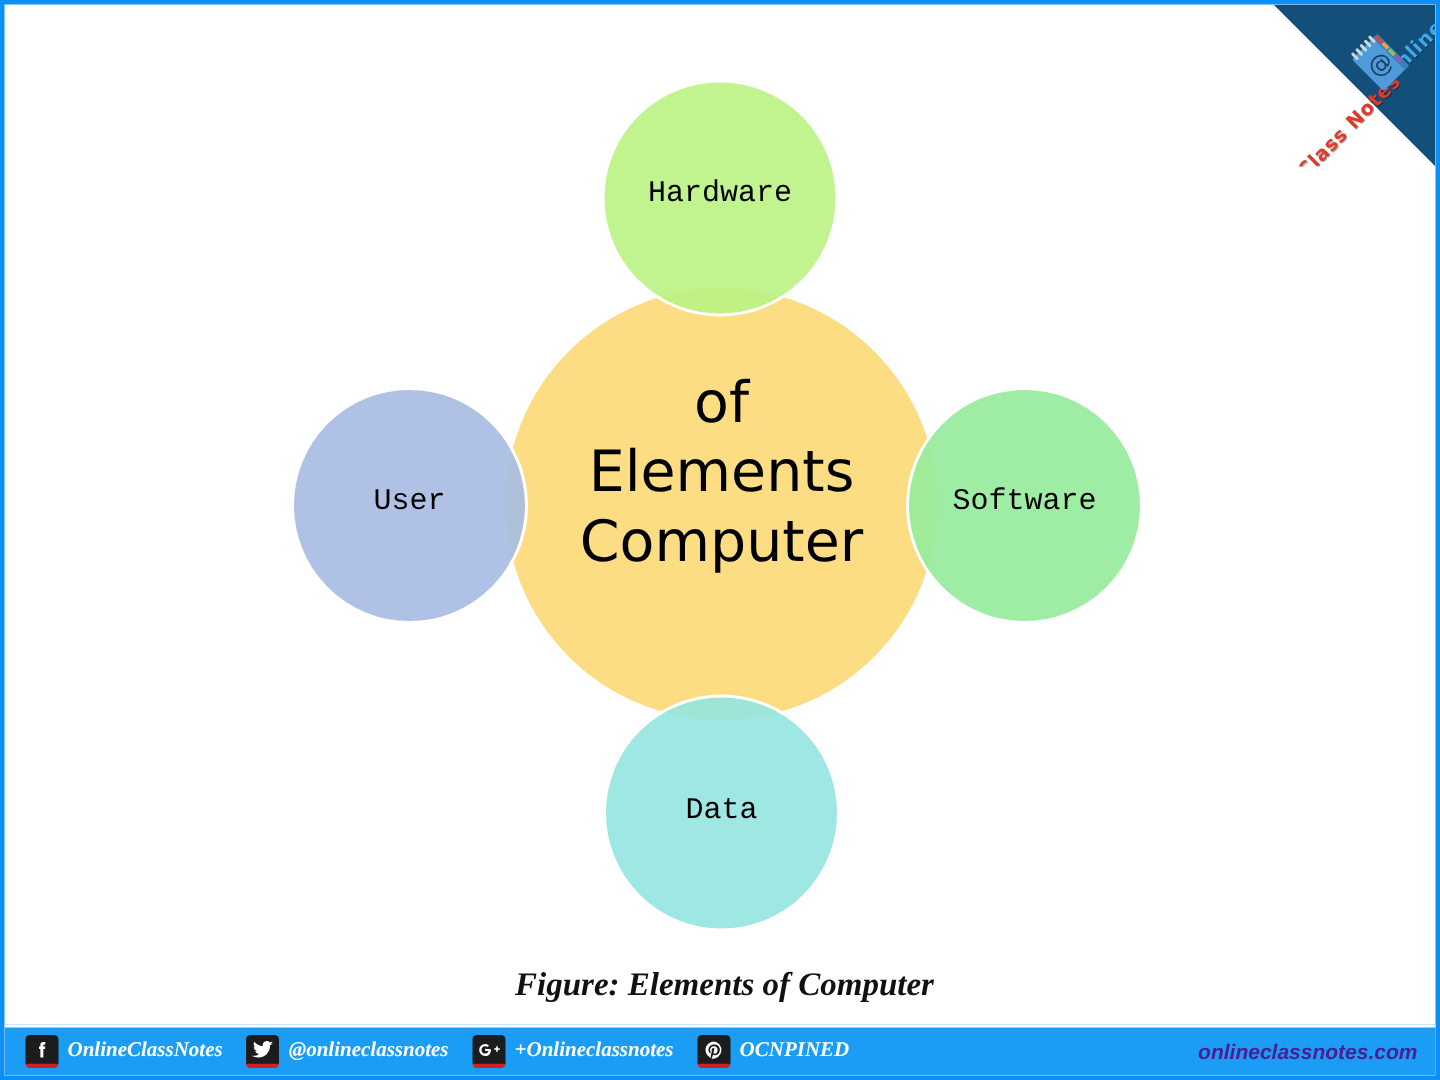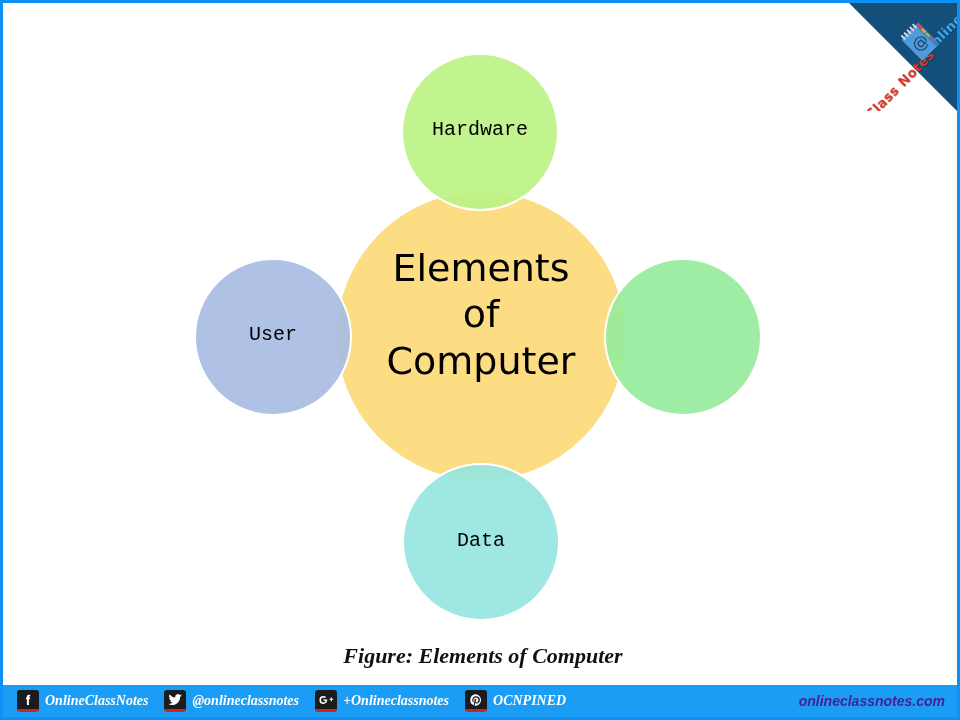--- a/index.html
+++ b/index.html
@@ -196,25 +196,26 @@
       <circle id="svg-center" cx="478" cy="333" r="145" fill="#fcdd83" stroke="#ffffff" stroke-width="2"></circle>
 
       <circle id="svg-hardware" cx="477" cy="129" r="78" fill="#bcf285" fill-opacity="0.92" stroke="#ffffff" stroke-width="2"></circle>
       <circle id="svg-user" cx="270" cy="334" r="78" fill="#a8bde3" fill-opacity="0.92" stroke="#ffffff" stroke-width="2"></circle>
       <circle id="svg-software" cx="680" cy="334" r="78" fill="#97ec9c" fill-opacity="0.92" stroke="#ffffff" stroke-width="2"></circle>
       <circle id="svg-data" cx="478" cy="539" r="78" fill="#96e5e0" fill-opacity="0.92" stroke="#ffffff" stroke-width="2"></circle>
     </svg>
 
     <div class="node-label satellite" id="label-hardware">Hardware</div>
     <div class="node-label satellite" id="label-user">User</div>
+    <div class="node-label satellite" id="label-software">Software</div>
     <div class="node-label satellite" id="label-data">Data</div>
 
     <div class="node-label center" id="label-center">
+      <div>of</div>
       <div>Elements</div>
-      <div>of</div>
       <div>Computer</div>
     </div>
   </div>
 
   <div class="caption">Figure: Elements of Computer</div>
 
   <div class="corner-ribbon">
     <div class="wedge" style="border-top-color: rgb(19, 79, 120);"></div>
     <div class="ribbon-online" style="color: rgb(62, 168, 234);">Online</div>
     <div class="ribbon-class" style="color: rgb(224, 59, 42);">Class Notes</div>

